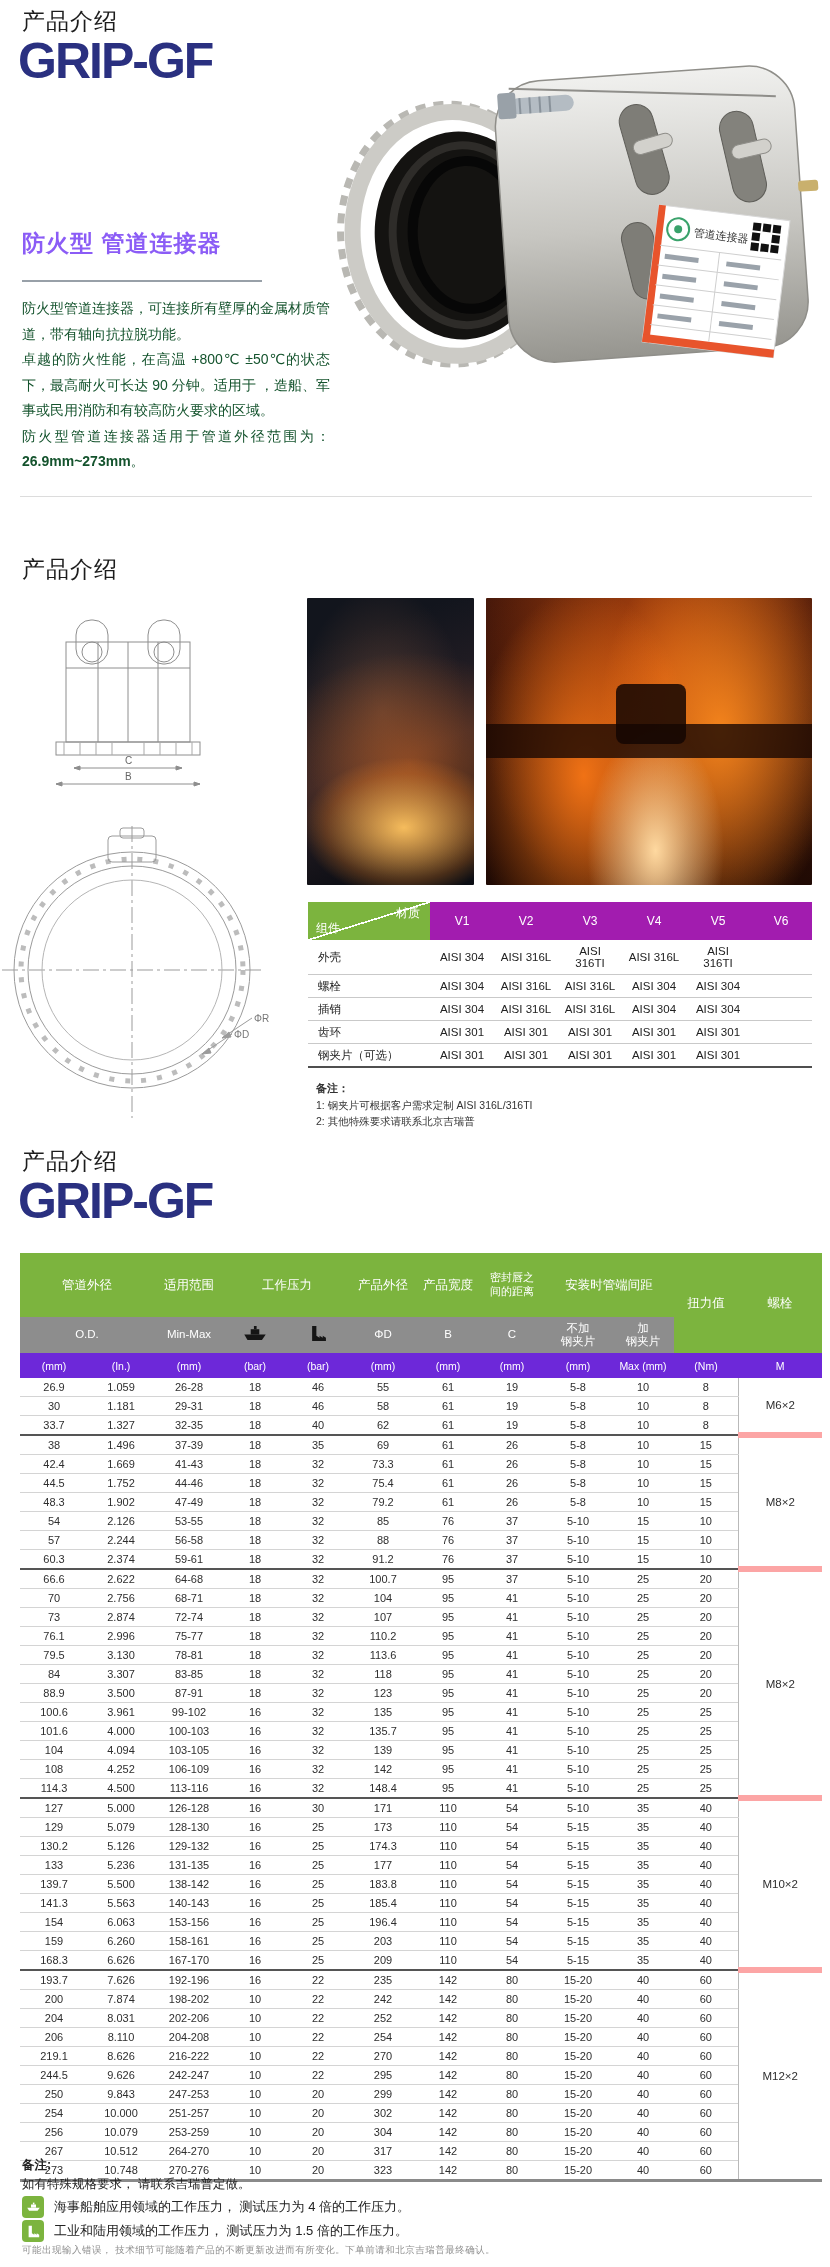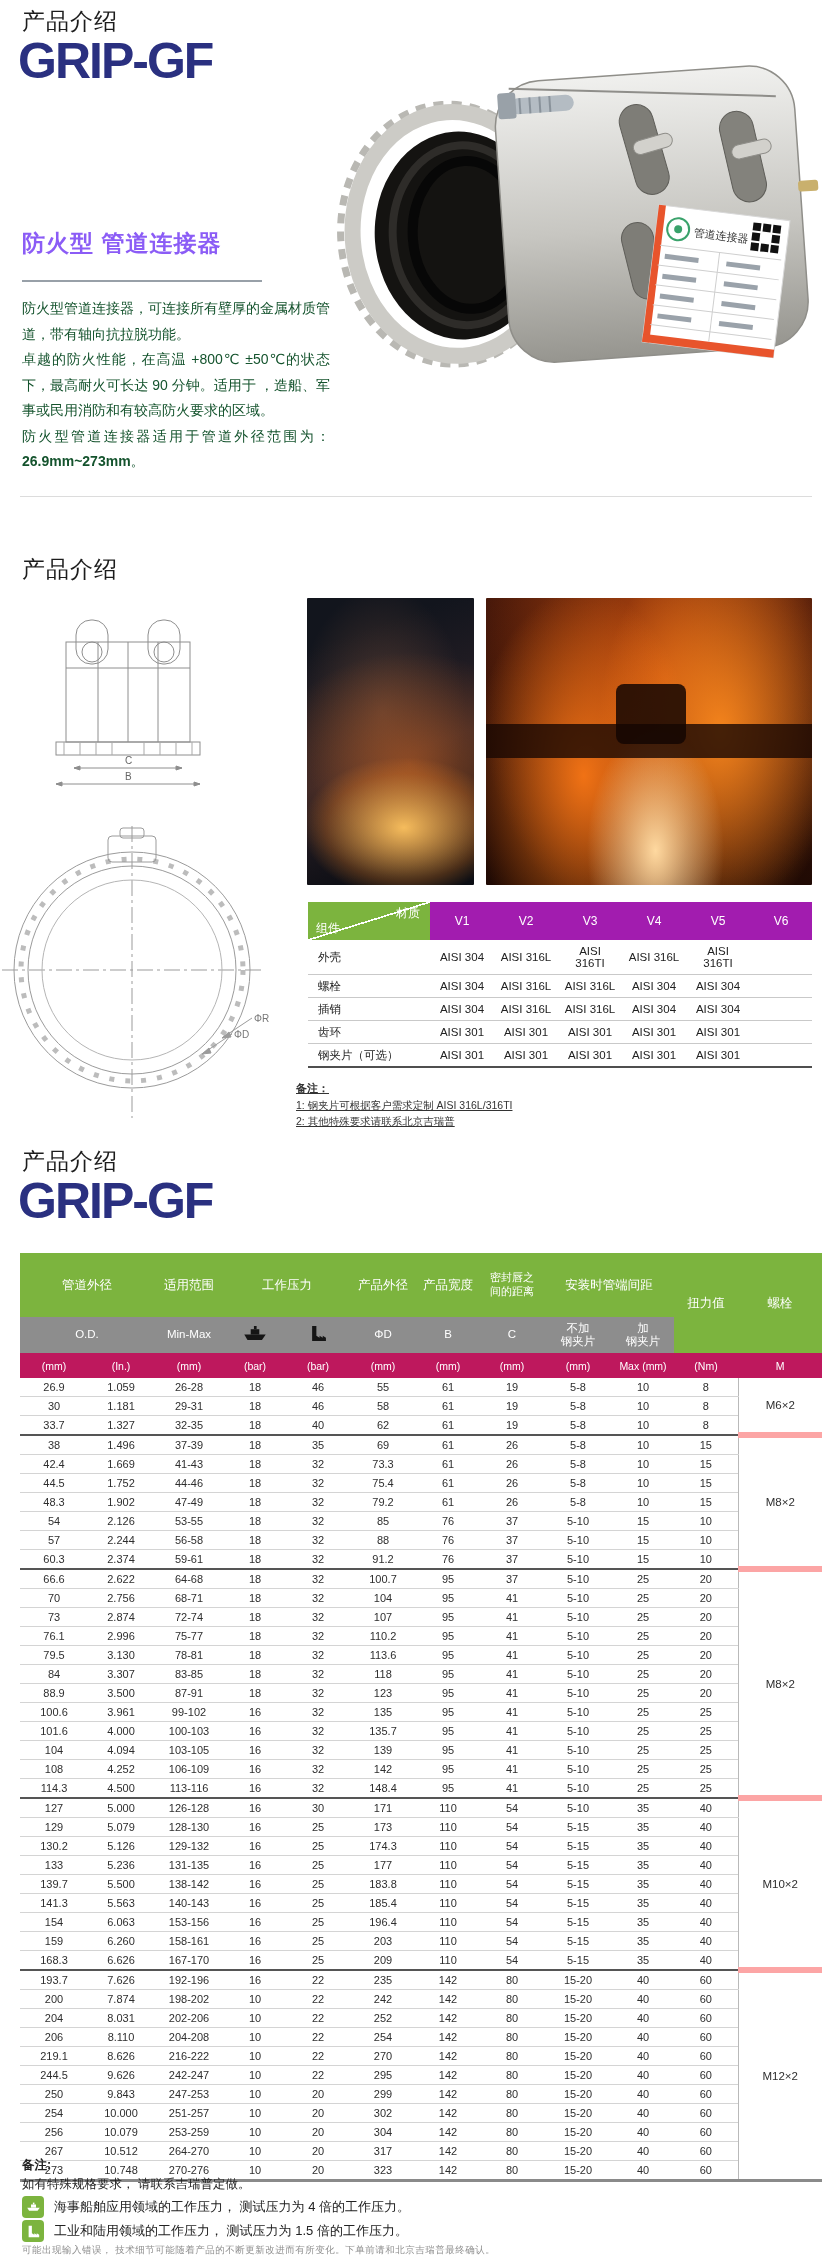--- a/index.html
+++ b/index.html
@@ -45,21 +45,21 @@
   #mat th.corner .ct{position:absolute;top:3px;right:10px;}
   #mat th.corner .cb{position:absolute;bottom:3px;left:8px;}
   .matnotes{font-size:10.5px;line-height:1.55;color:#333;}
   .matnotes b{font-size:11px;}
 
   
   #spec{width:802px;font-size:11px;}
   #spec th.hg{background:#7cb43e;color:#fff;font-size:12.5px;height:64px;}
   #spec th.hg.two{font-size:11px;line-height:1.25;}
   #spec th.sg{background:#8d8d8d;color:#fff;font-size:11.5px;height:36px;line-height:1.15;}
-  #spec td.u{background:#be185d;color:#fff;font-size:10.5px;height:25px;}
+  #spec td.u{background:#6d28d9;color:#fff;font-size:10.5px;height:25px;}
   #spec tbody td{height:18px;color:#2e2e2e;border-bottom:1px solid #d4d4d4;}
   #spec tbody tr.gend td{border-bottom:2px solid #555;}
   #spec td.bolt{border-left:1px solid #b9b9b9;font-size:11.5px;border-bottom:6px solid #fca5a5;background:#fff;}
   #spec td.bolt.bl{border-bottom:none;}
   #spec{border-bottom:3px solid #8a8a8a;}
   #spec tbody tr:last-child td{border-bottom:none;}
 
   .notes{font-size:12.5px;color:#222;line-height:1.5;}
   .notes b{font-size:12.5px;}
   .noterow{position:absolute;display:flex;align-items:center;gap:10px;font-size:13px;color:#222;}
@@ -289,21 +289,21 @@
           <td>AISI 301</td>
           <td>AISI 301</td>
           <td>AISI 301</td>
           <td>AISI 301</td>
           <td>AISI 301</td>
           <td></td>
         </tr>
       </tbody>
     </table>
 
-  <div class="abs matnotes" style="left:296px;top:1080px;text-decoration:underline;">
+  <div class="abs matnotes" style="left:316px;top:1080px;">
     <b>备注：</b><br>
     <span>1: 钢夹片可根据客户需求定制 AISI 316L/316TI</span><br>
     <span>2: 其他特殊要求请联系北京吉瑞普</span>
   </div>
 
   <div class="abs kicker" style="left:22px;top:1146px;">产品介绍</div>
   <div class="abs brand" style="left:18px;top:1172px;">GRIP-GF</div>
 
   <table id="spec" class="abs" style="left:20px;top:1253px;">
       <colgroup>

